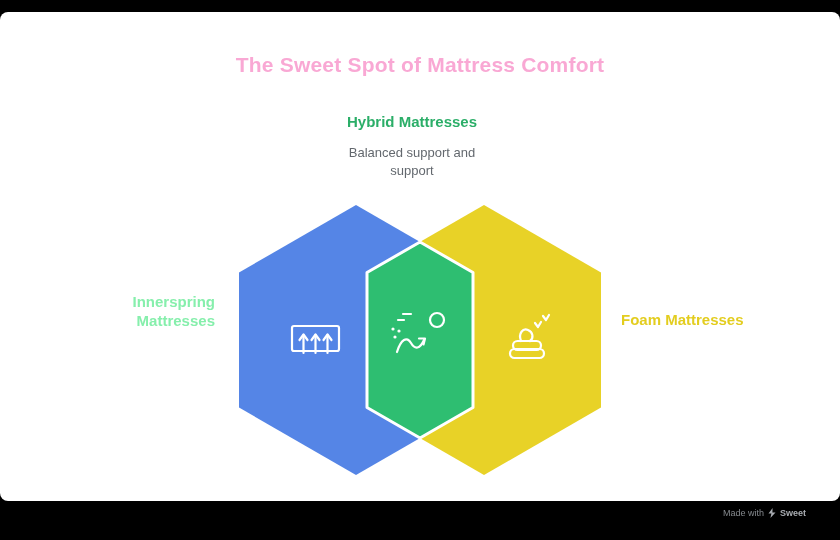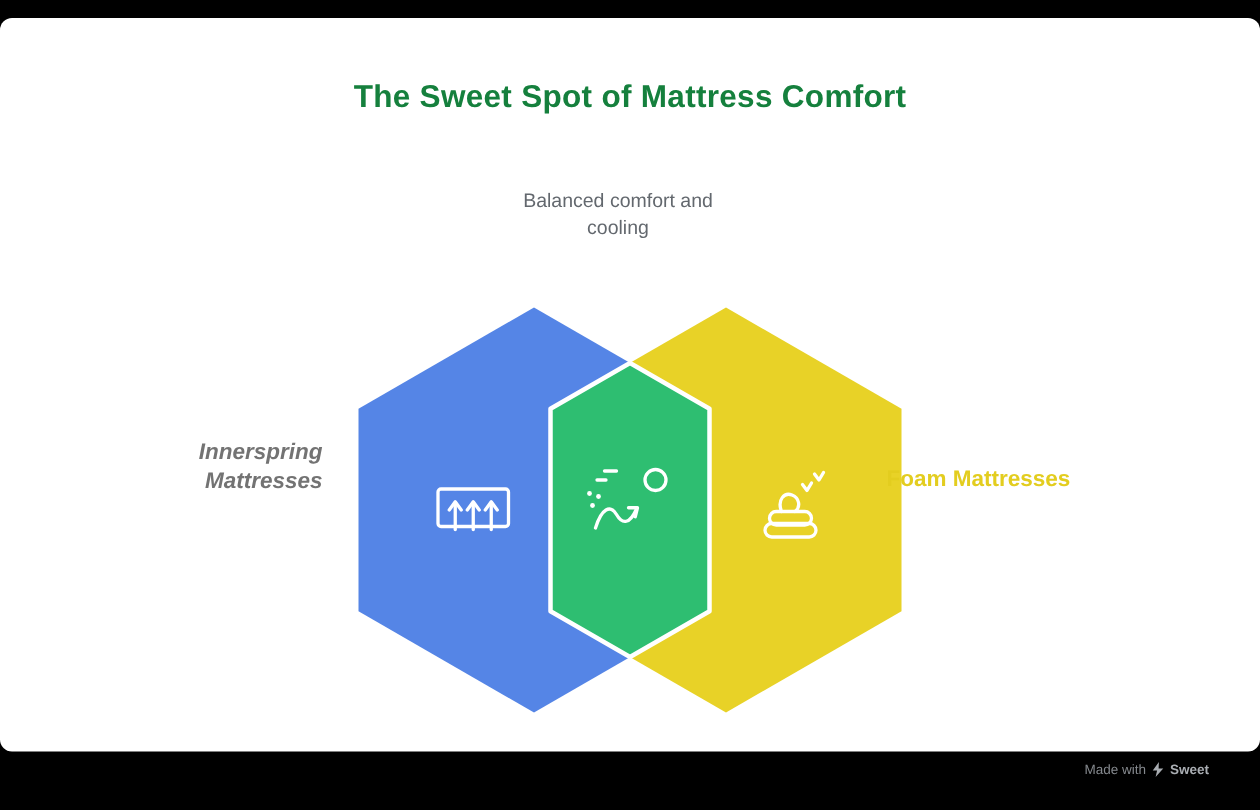--- a/index.html
+++ b/index.html
@@ -1,29 +1,29 @@
 <!DOCTYPE html>
 <html><head>
 <meta charset="utf-8">
 <style>
   html,body{margin:0;padding:0;background:#000;}
   .stage{position:relative;width:840px;height:540px;background:#000;overflow:hidden;
          font-family:"Liberation Sans","DejaVu Sans",sans-serif;}
   .canvas{position:absolute;left:0;top:12px;width:840px;height:489px;background:#ffffff;border-radius:8px;}
   .diagram-svg{position:absolute;left:0;top:0;width:840px;height:540px;}
   .title{position:absolute;top:53px;left:0;width:840px;text-align:center;
-         font-size:21px;font-weight:bold;color:#15803d;letter-spacing:.2px;}
+         font-size:21px;font-weight:bold;color:#f9a8d4;letter-spacing:.2px;}
   .block{position:absolute;}
   .block .label{font-size:15px;font-weight:bold;line-height:19px;}
   .block .desc{font-size:13px;line-height:18px;color:#63686E;margin-top:13px;}
   .hybrid-block{left:337px;top:112px;width:150px;text-align:center;}
   .hybrid-block .label{color:#2BAE68;}
   .innerspring-block{left:85px;top:292px;width:130px;text-align:right;}
-  .innerspring-block .label{color:#737373;font-style:italic;}
-  .foam-block{left:591px;top:310px;width:160px;text-align:left;}
+  .innerspring-block .label{color:#86efac;}
+  .foam-block{left:621px;top:310px;width:160px;text-align:left;}
   .foam-block .label{color:#E3CD1F;}
   .watermark{position:absolute;right:34px;bottom:22px;display:flex;align-items:center;gap:4px;
              font-size:9px;color:#85898e;cursor:pointer;}
   .watermark .brand{color:#a9adb2;font-weight:bold;}
 </style>
 </head>
 <body>
 
 <div class="stage">
   <div class="canvas"></div>
@@ -62,21 +62,22 @@
       <rect x="513" y="341" width="28" height="9" rx="4.5"></rect>
       <path d="M521,341 C518,333 523,328 528,330 C533,332 534,338 530,341"></path>
       <path d="M535,323 L538,327 L541,322"></path>
       <path d="M543,316 L546,320 L549,315"></path>
     </g>
   </svg>
 
   <div class="title">The Sweet Spot of Mattress Comfort</div>
 
   <div class="block hybrid-block">
-    <div class="desc">Balanced comfort and cooling</div>
+    <div class="label">Hybrid Mattresses</div>
+    <div class="desc">Balanced support and support</div>
   </div>
 
   <div class="block innerspring-block">
     <div class="label">Innerspring Mattresses</div>
   </div>
 
   <div class="block foam-block">
     <div class="label">Foam Mattresses</div>
   </div>
 

